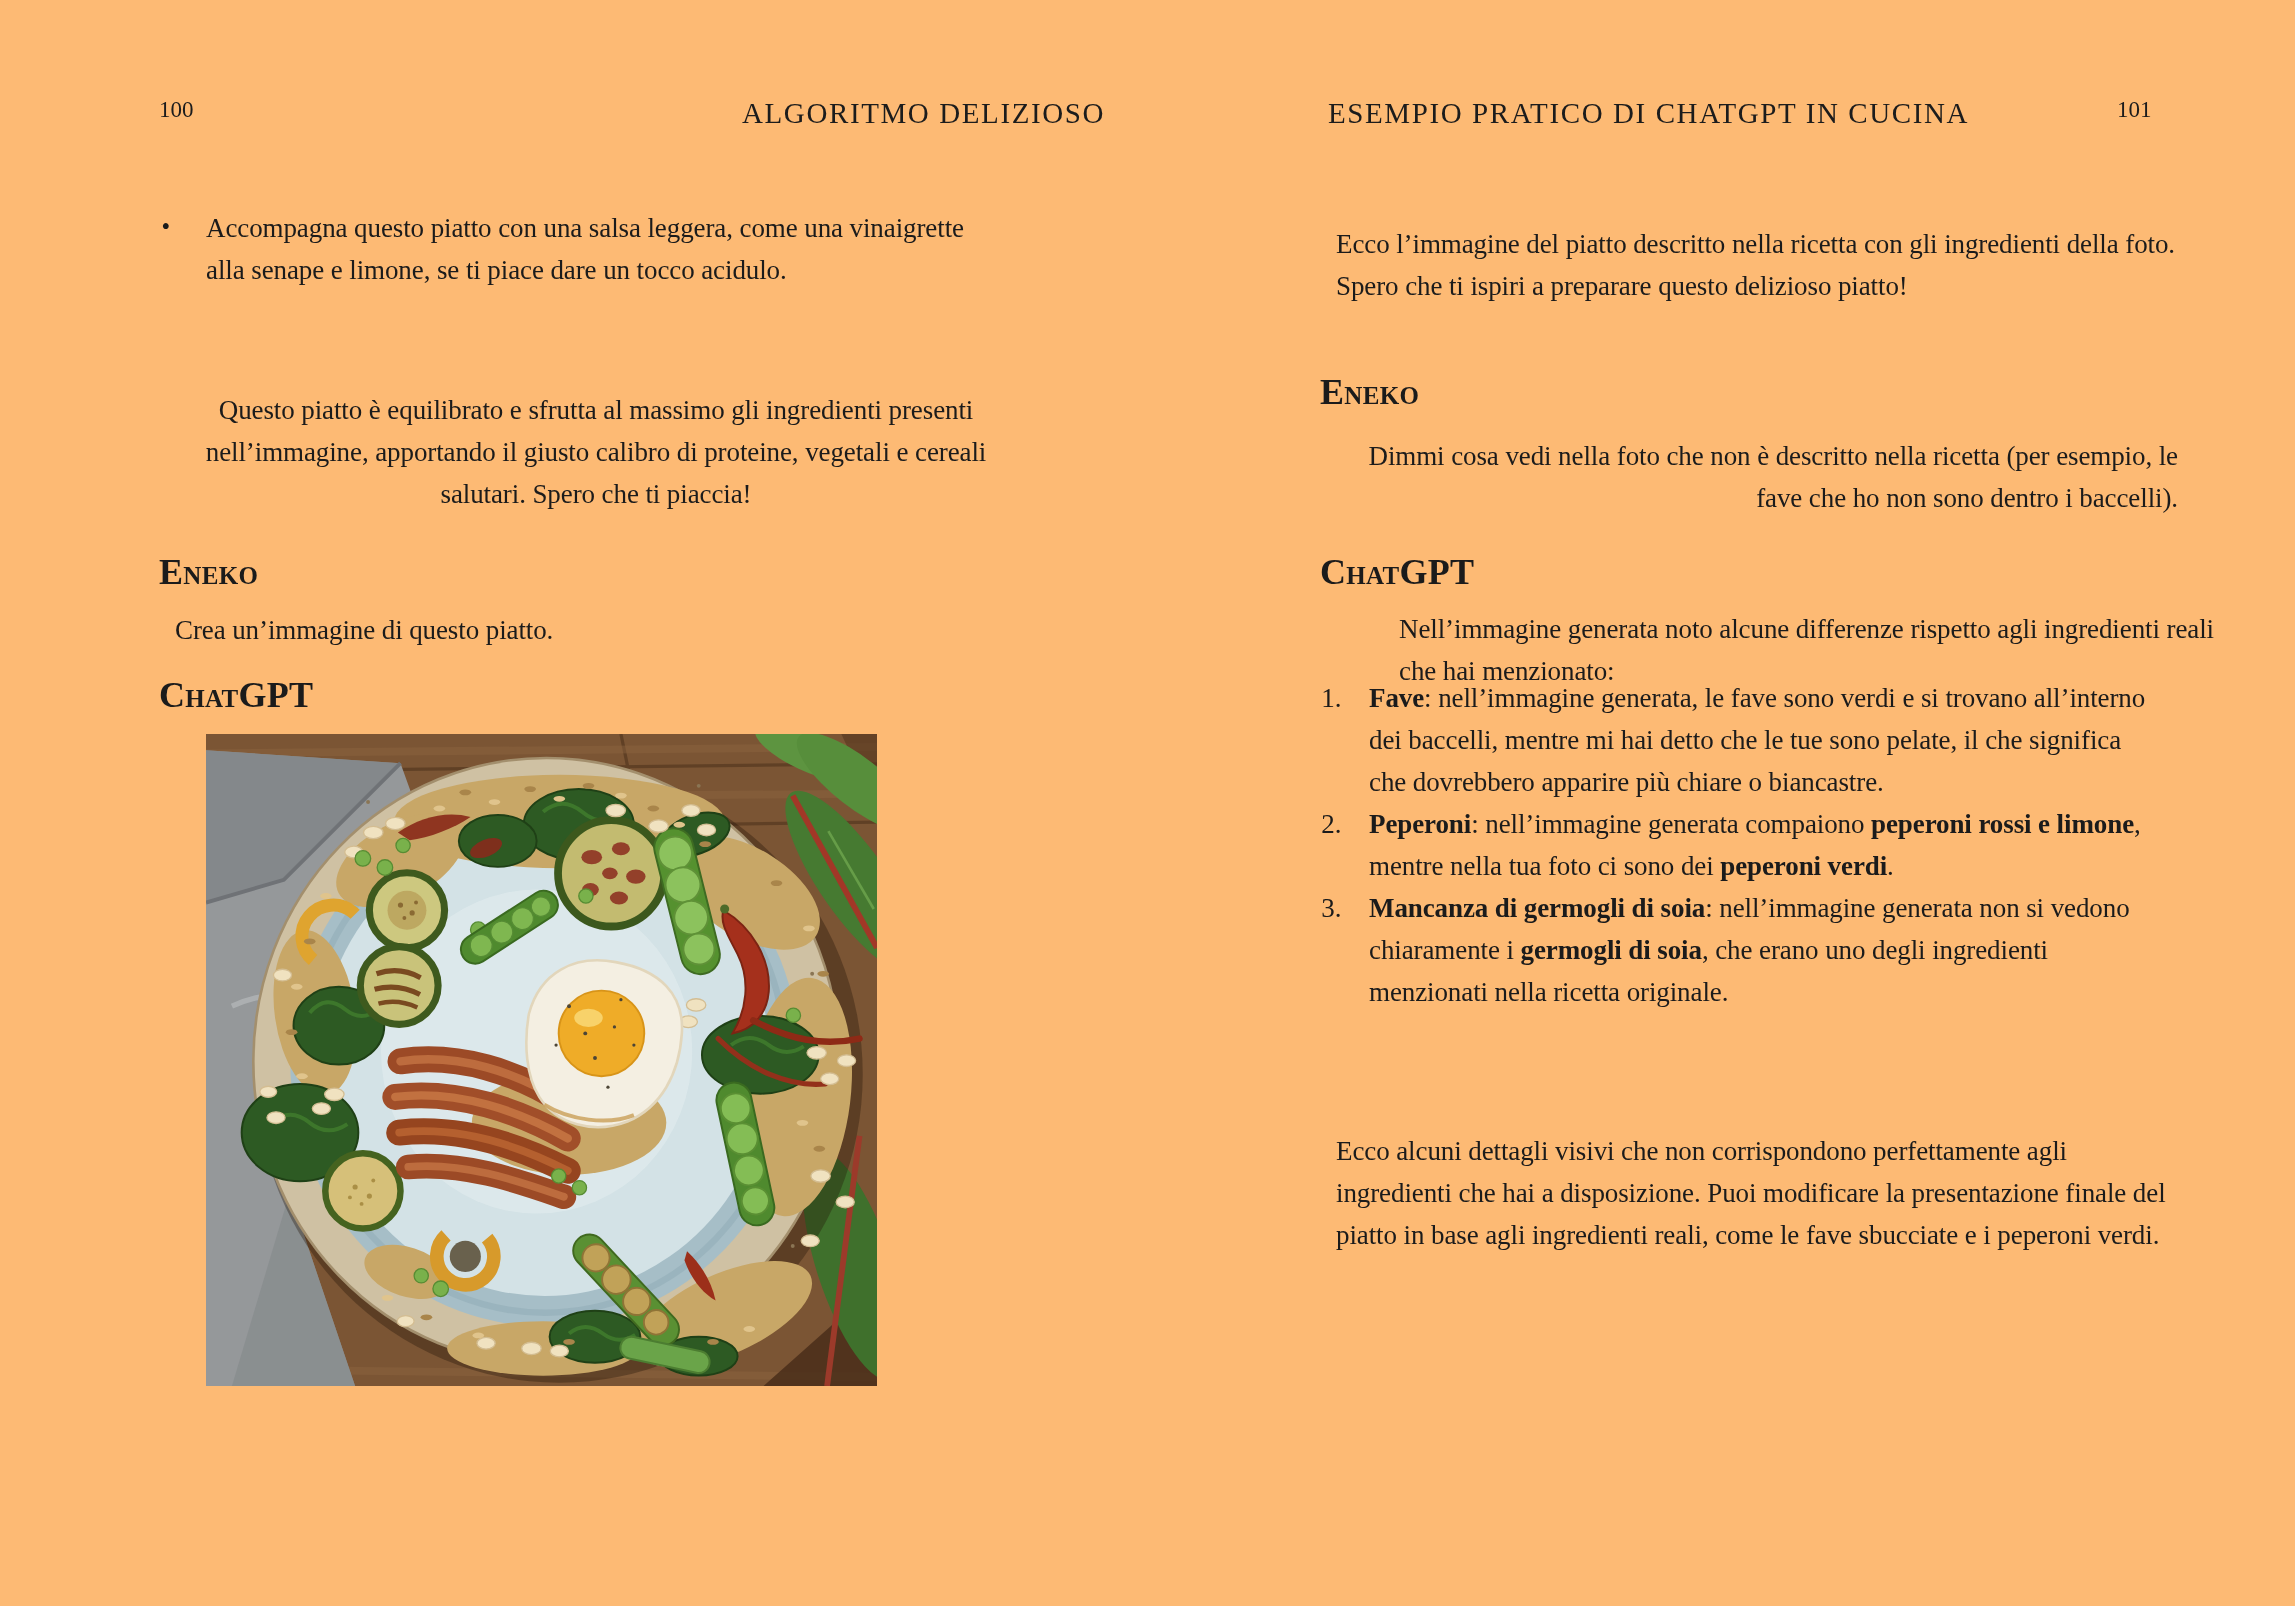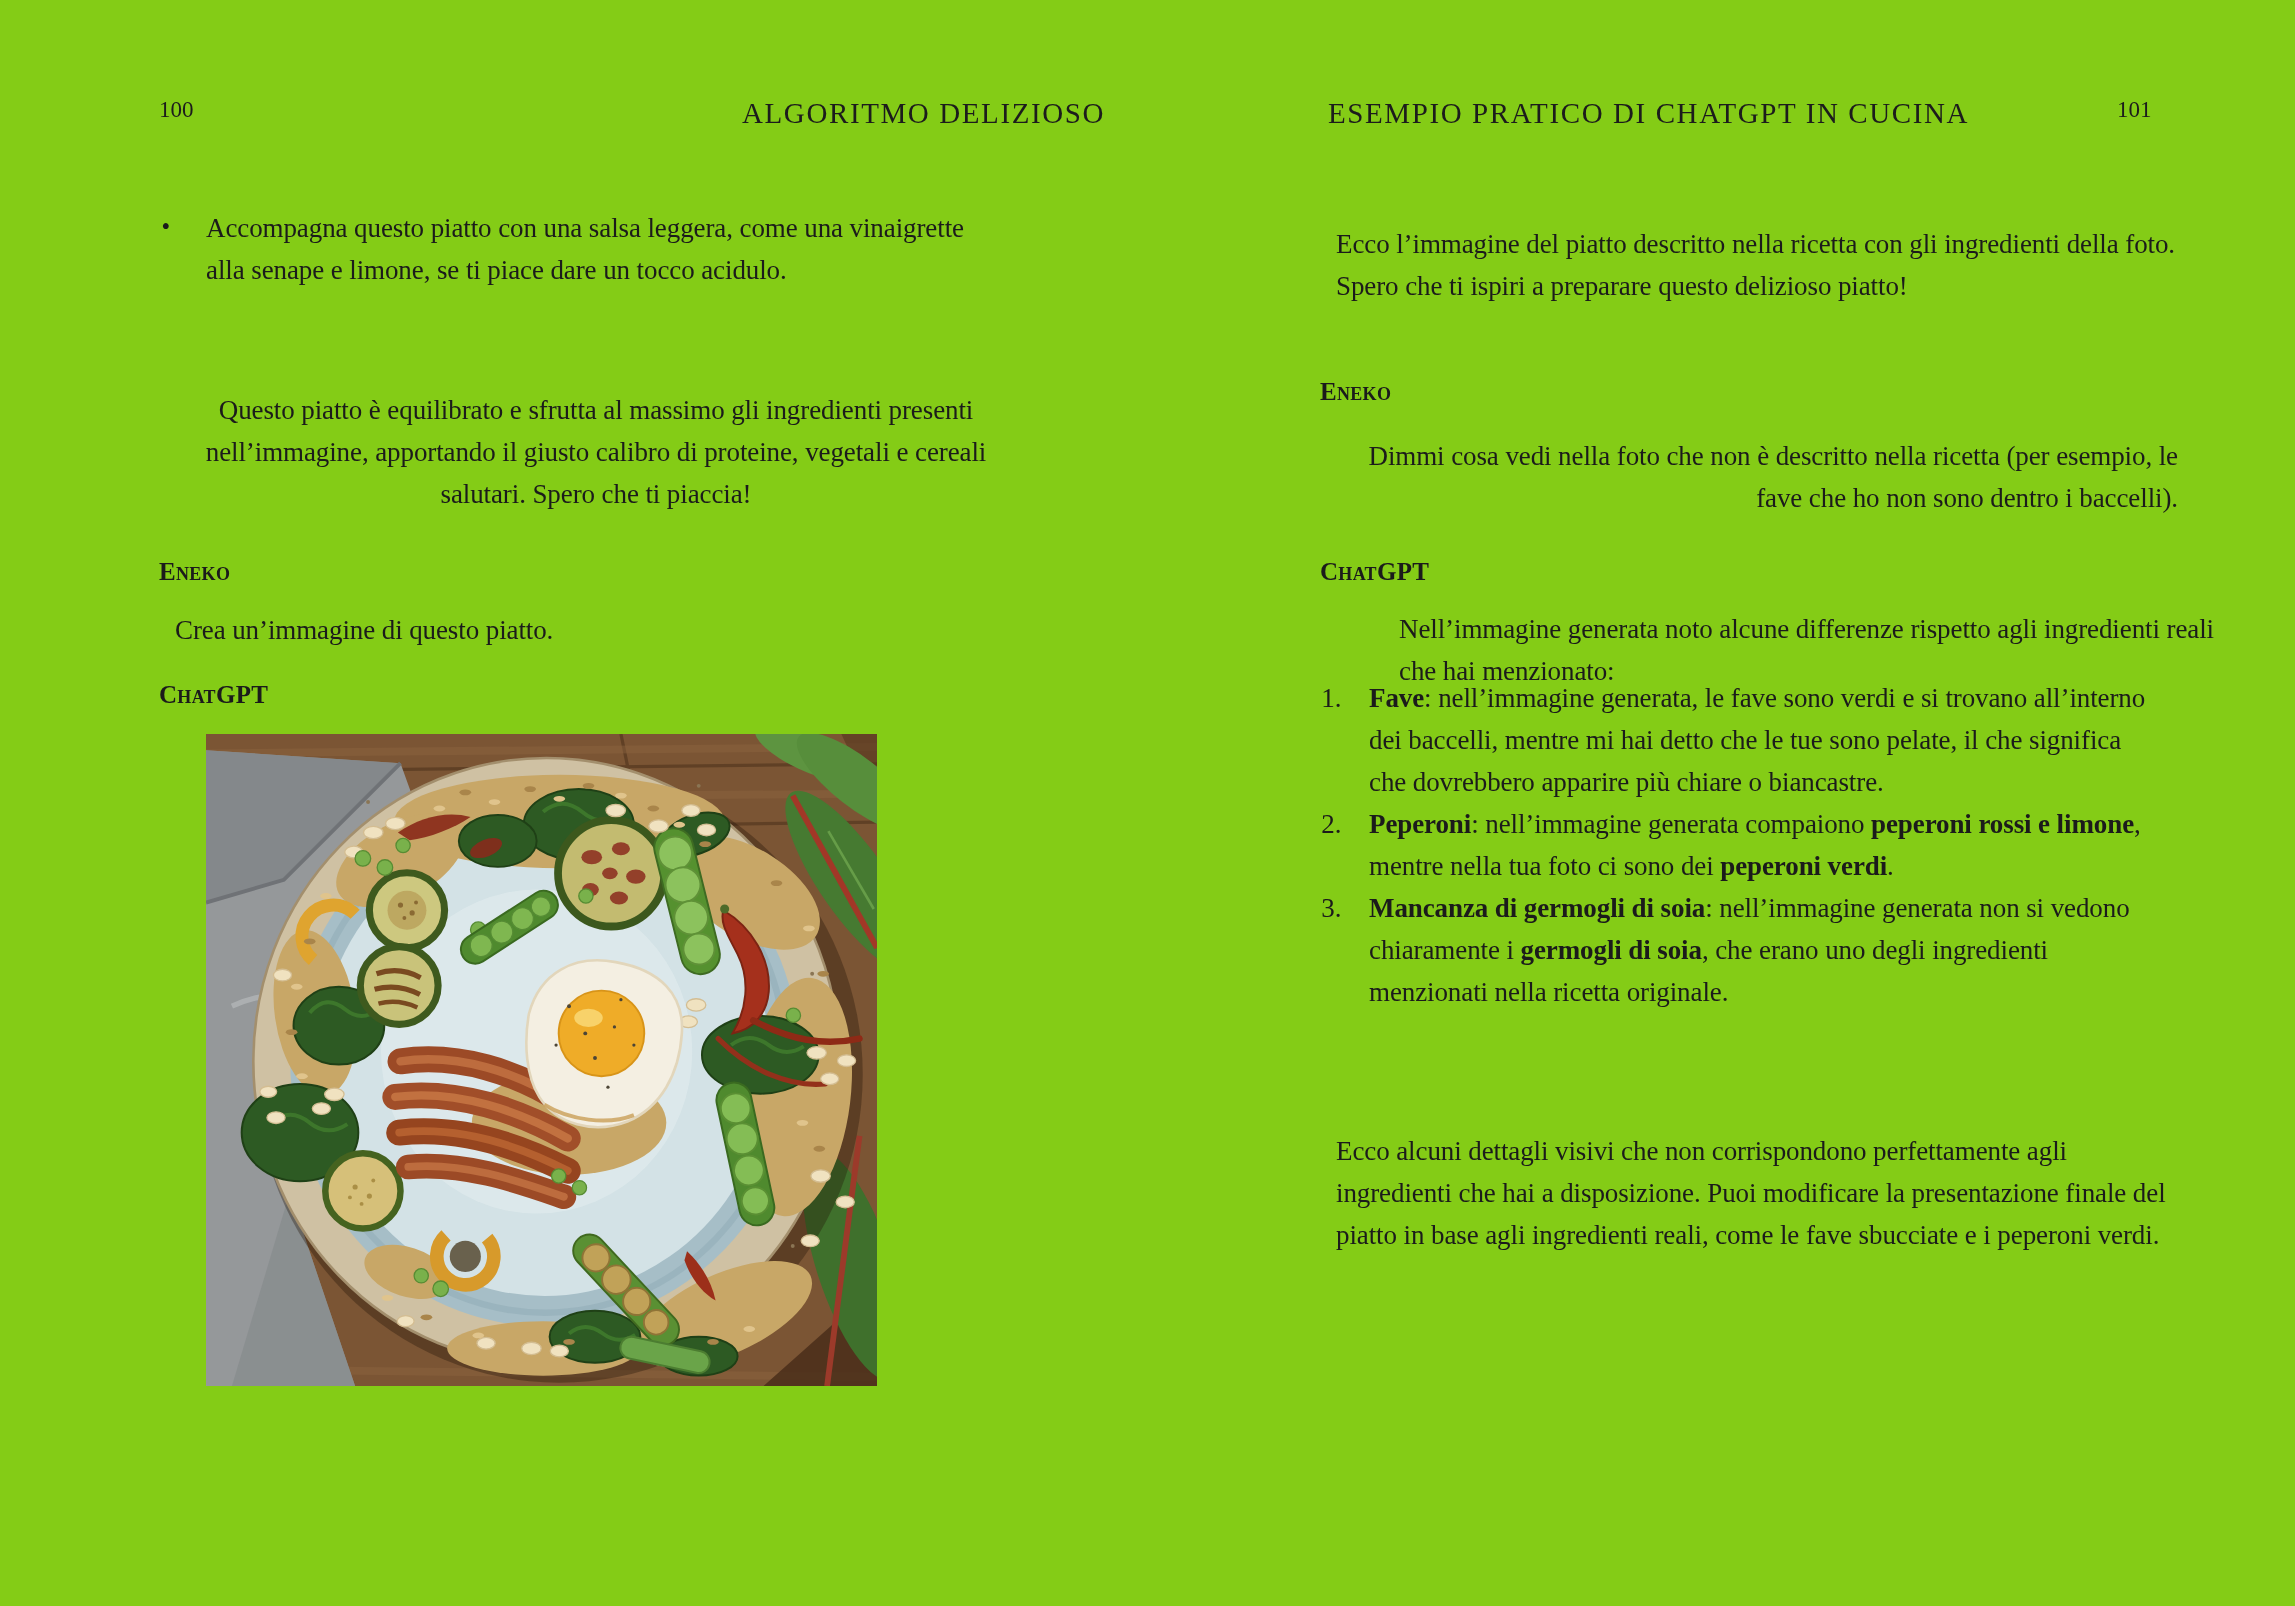--- a/index.html
+++ b/index.html
@@ -1,23 +1,23 @@
 <!DOCTYPE html>
 <html lang="it" style="font-size:10.4px"><head>
 <meta charset="utf-8">
 <title>Algoritmo Delizioso — pp. 100–101</title>
 <style>
   html,body{margin:0;padding:0;background:#ffffff;}
   body{width:2295px;height:1607px;font-family:"Liberation Serif","DejaVu Serif",serif;color:#1b1b1b;}
-  .spread{position:relative;width:2295px;height:1607px;background:#84cc16;overflow:hidden;}
+  .spread{position:relative;width:2295px;height:1607px;background:#fdba74;overflow:hidden;}
   .abs{position:absolute;}
   .runhead{font-size:29px;letter-spacing:1.6px;color:#1c1c1c;white-space:nowrap;}
   .pagenum{font-size:23px;color:#1c1c1c;}
   .body-text{font-size:27px;line-height:42px;letter-spacing:-0.1px;text-align:left;}
-  .speaker{font-size:25px;font-weight:bold;font-variant:small-caps;letter-spacing:0.3px;line-height:42px;margin:0;}
+  .speaker{font-size:36px;font-weight:bold;font-variant:small-caps;letter-spacing:0.3px;line-height:42px;margin:0;}
   p{margin:16px;}
   ul,ol{margin:0;padding:0;list-style:none;}
   .blist li{position:relative;padding-left:47px;}
   .dot{position:absolute;left:2.6px;top:-1.3px;font-size:24.6px;}
   .numlist li{position:relative;padding-left:49px;}
   .num{position:absolute;left:1.3px;top:0;}
   .b{font-weight:bold;}
   figure{margin:0;}
   
   #pn-100{left:159px;top:97px;}

